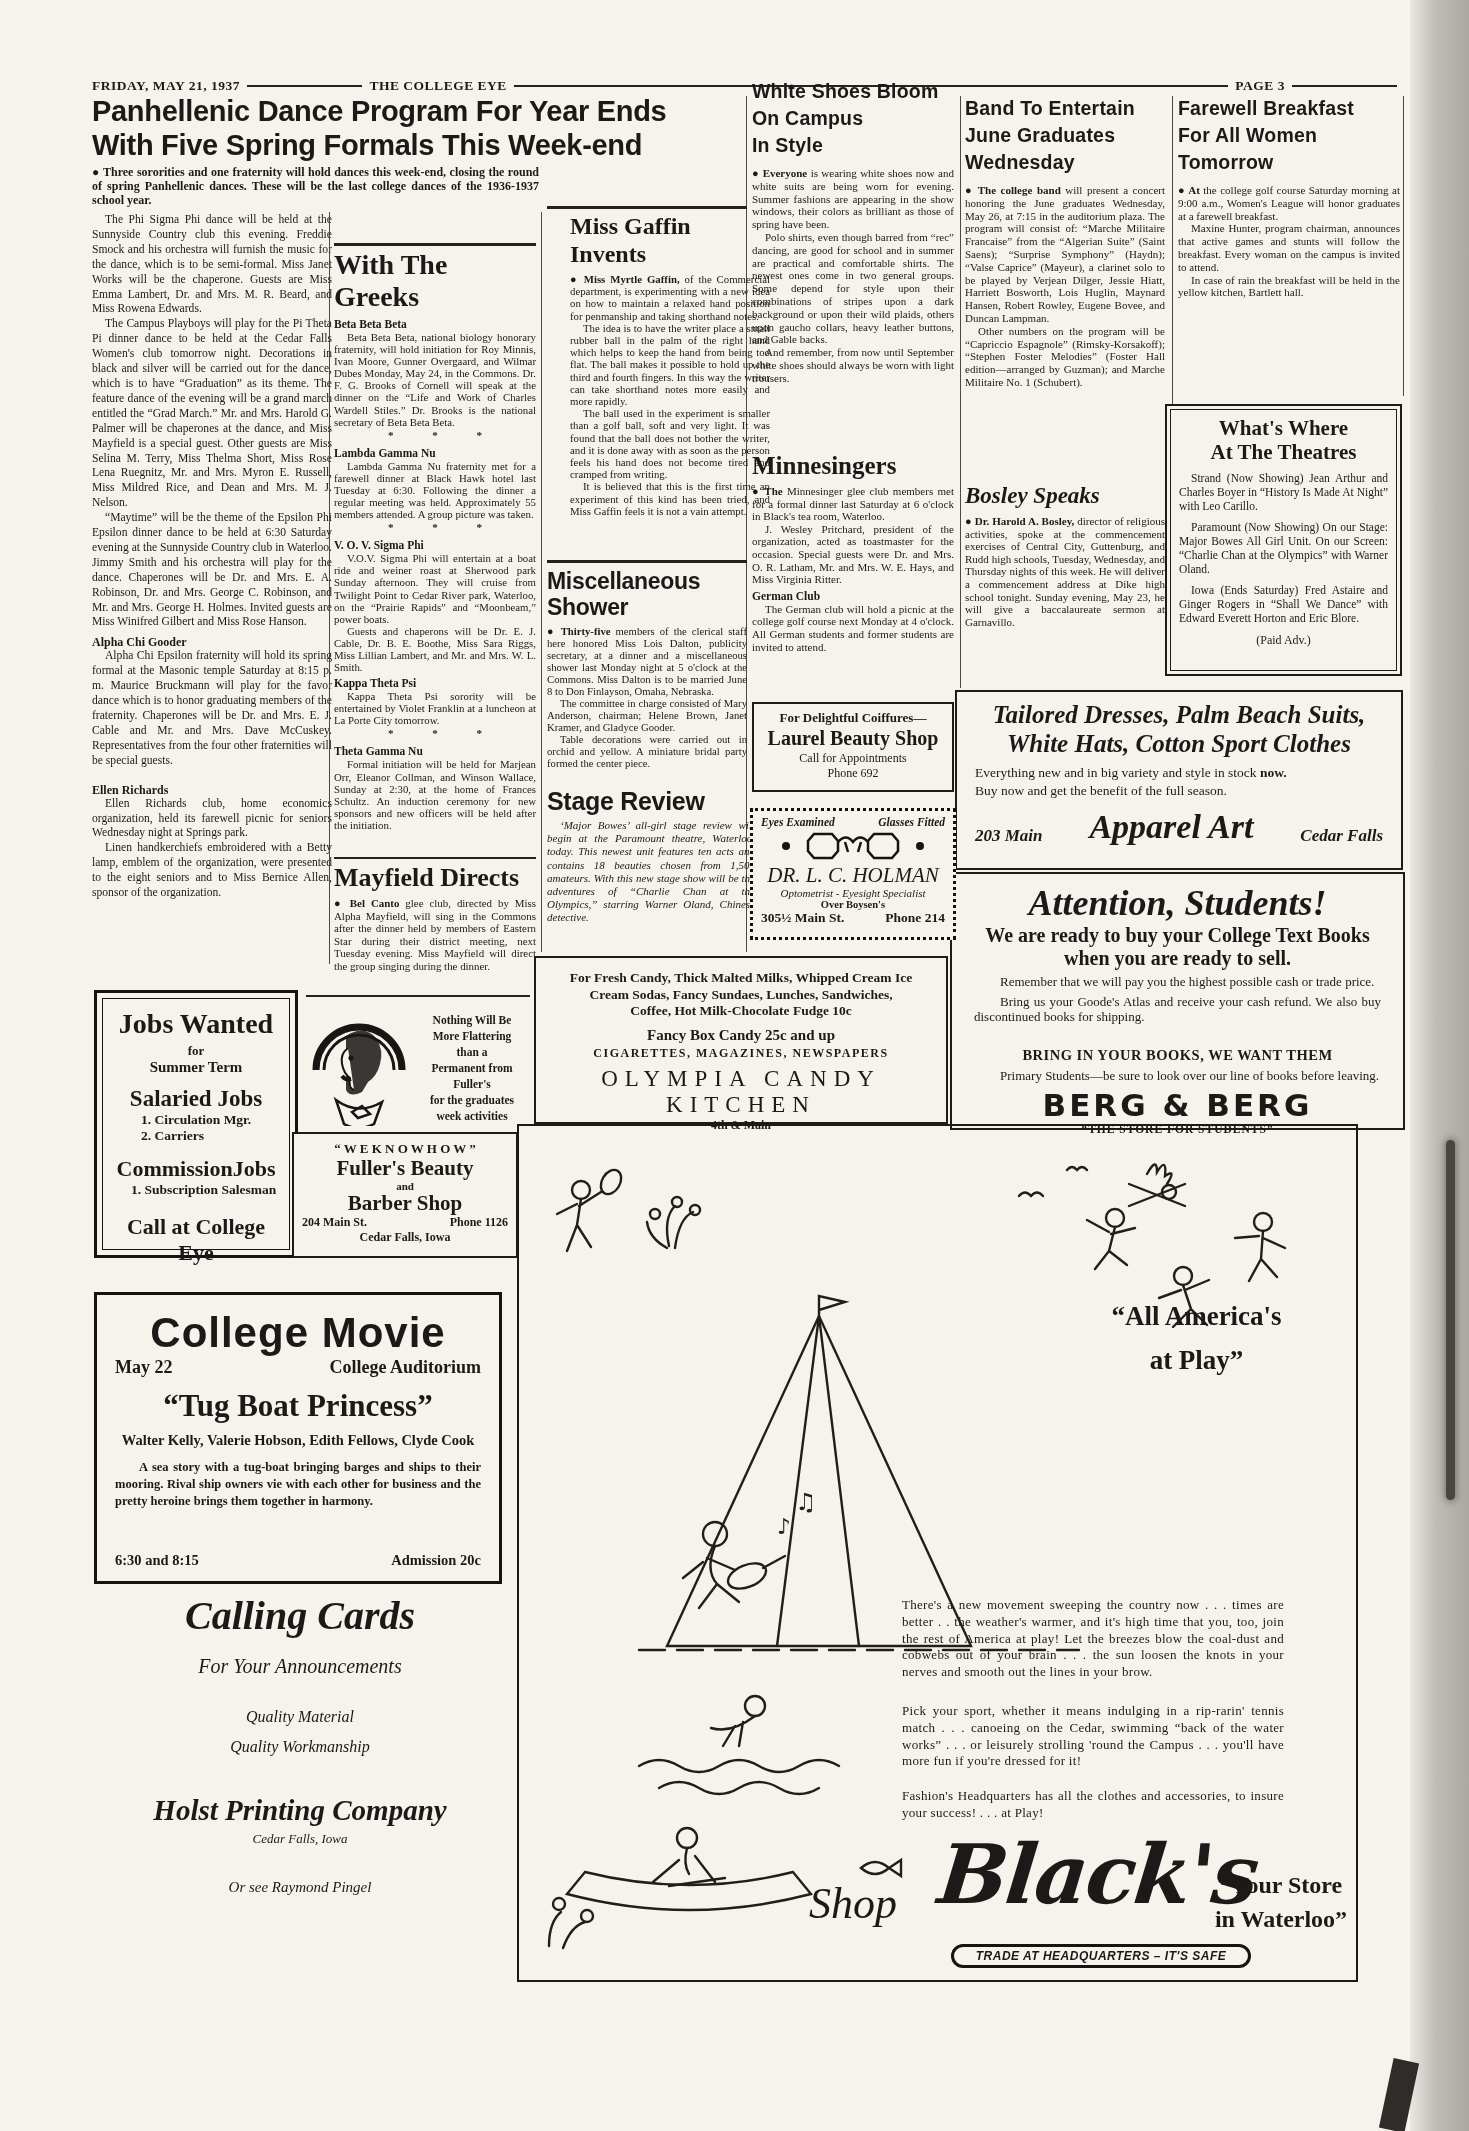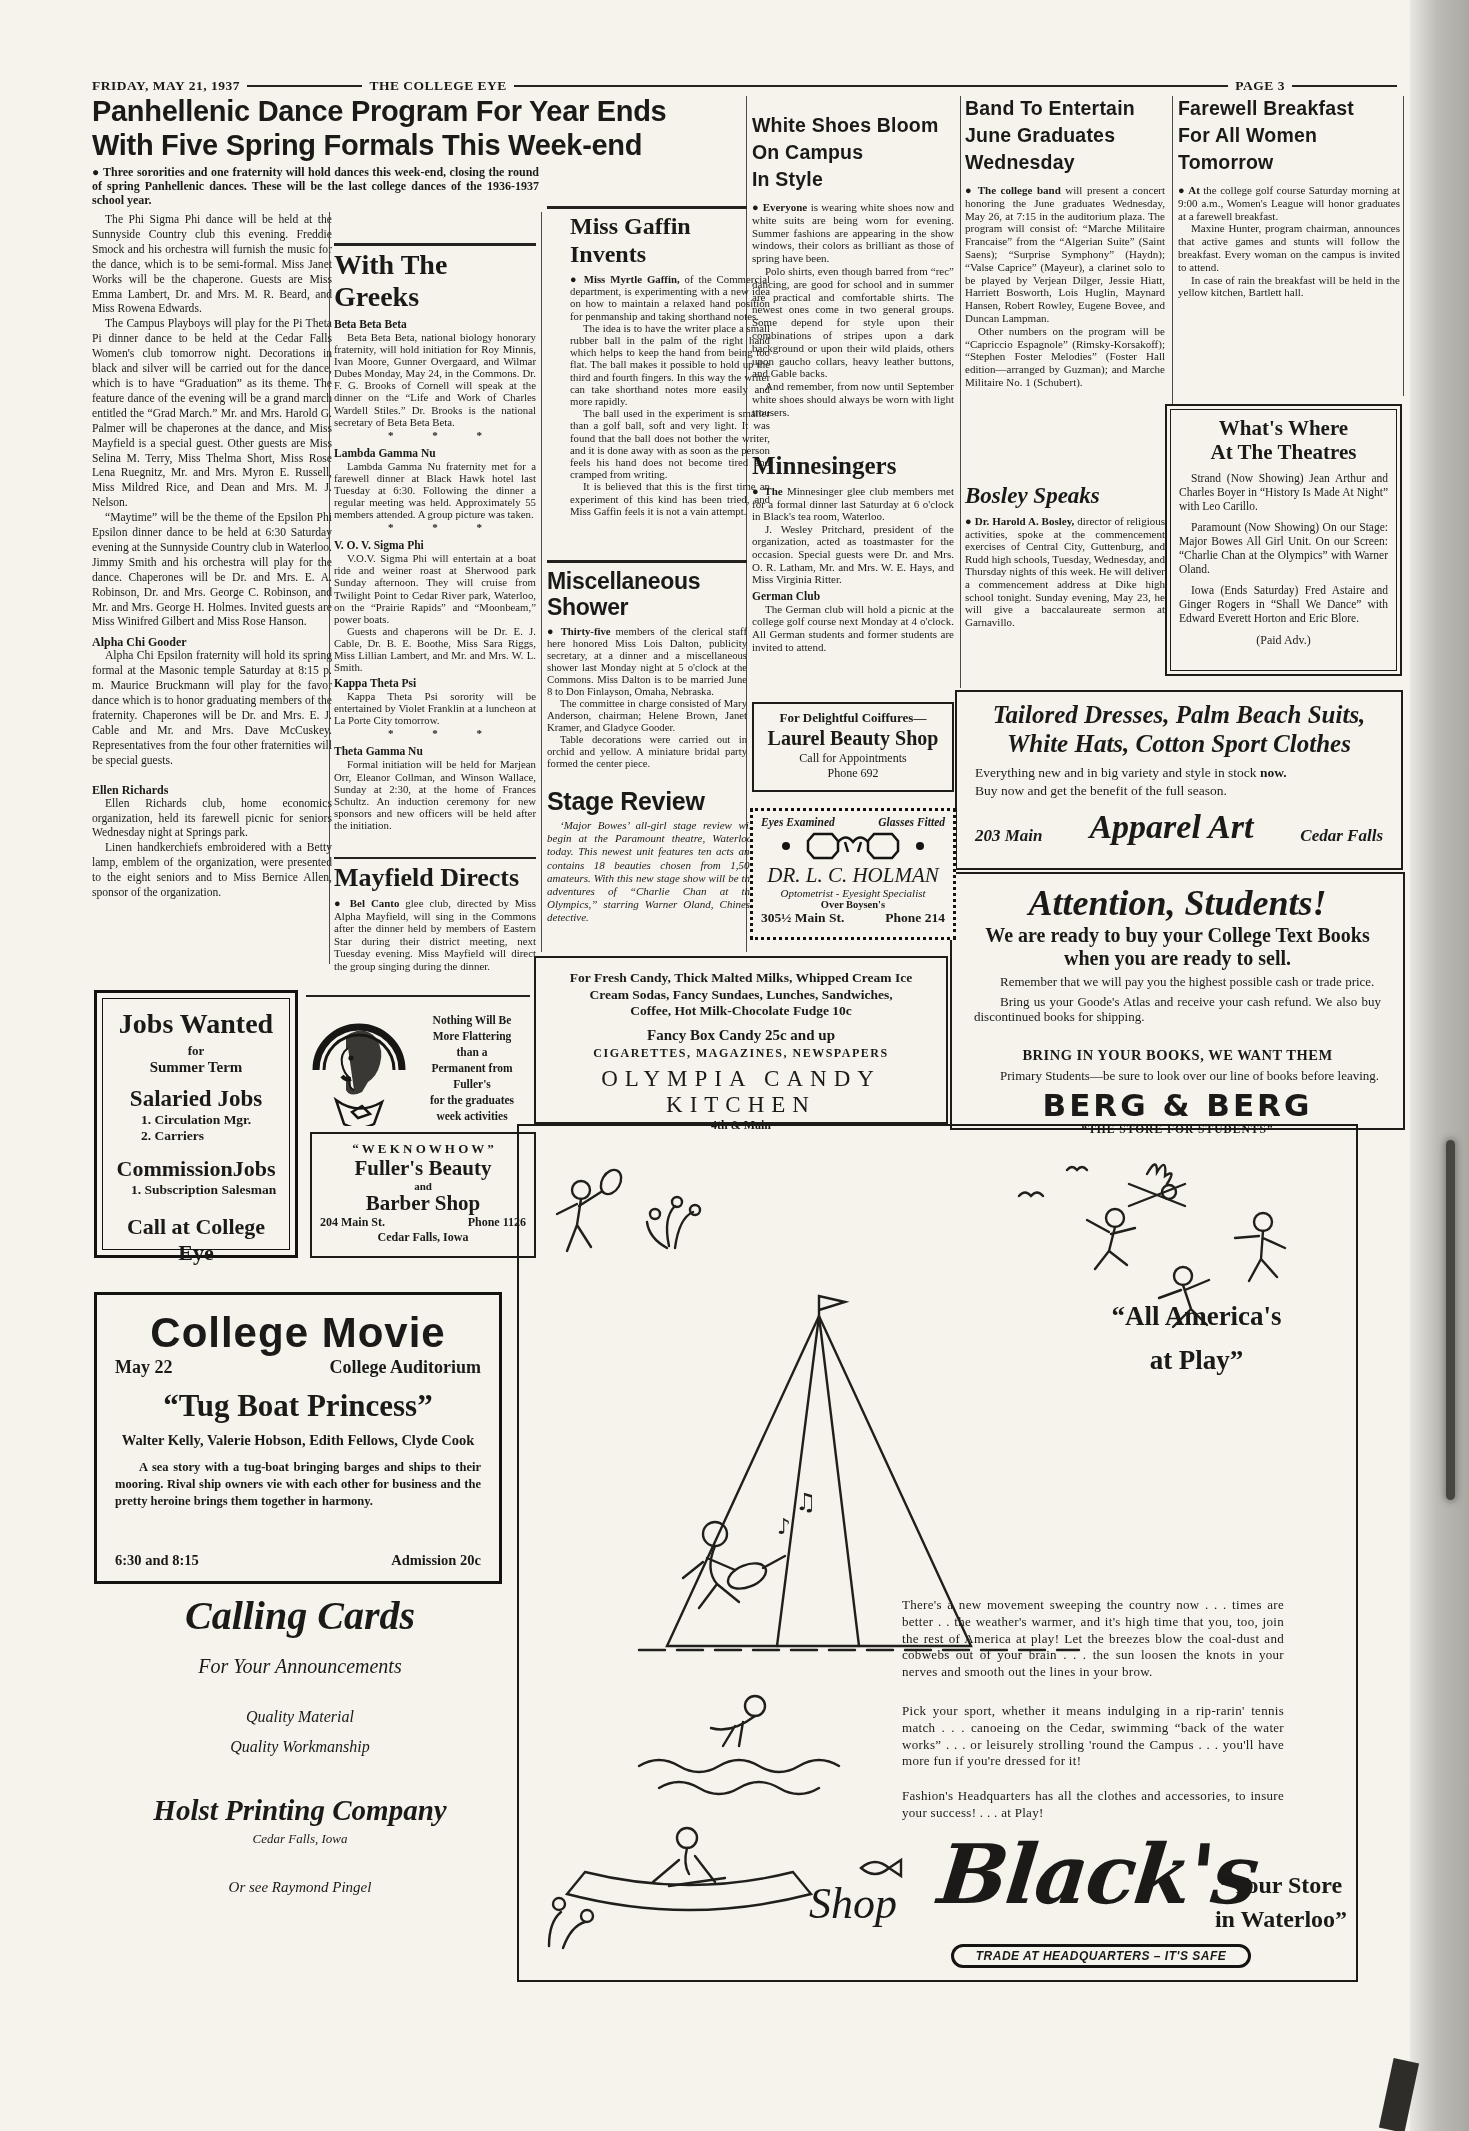--- a/index.html
+++ b/index.html
@@ -27,21 +27,21 @@
   .colA .par{font-size:11.6px;line-height:14.9px}
   .colA .subhead{font-size:12px;margin-top:5px}
   .colB{left:334px;top:249px;width:202px}
   .colB .par{font-size:10.8px;line-height:12.1px}
   .greeks-title{font-size:28px;line-height:32px;font-weight:bold;margin-bottom:4px}
   .colC{left:570px;top:212px;width:200px}
   .colC .par{font-size:10.8px;line-height:12.2px}
   .serif-title{font-size:24px;line-height:28px;font-weight:bold;margin-bottom:5px}
   .sans-title{font-family:"Liberation Sans",sans-serif;font-size:23px;line-height:26px;font-weight:bold;margin-bottom:5px;letter-spacing:-.3px}
   .news-h3{font-family:"Liberation Sans",sans-serif;font-weight:bold;font-size:19.5px;line-height:27px;letter-spacing:.2px;margin-bottom:8px}
-  .colD{left:752px;top:112px;width:202px}
+  .colD{left:752px;top:78px;width:202px}
   .colE{left:965px;top:95px;width:200px}
   .colF{left:1178px;top:95px;width:222px}
   .colD .par,.colE .par,.colF .par{font-size:11px;line-height:12.8px}
   .block{position:absolute}
   
   .box{border:2px solid #1d1c19;background:#f5f3ec}
   .theatres{left:1165px;top:404px;width:237px;height:272px;padding:10px 12px;outline:1px solid #1d1c19;outline-offset:-6px}
   .theatres p{font-size:11.5px;line-height:14px;text-indent:12px;text-align:justify;margin-top:7px}
   .theatres .t{font-size:21px;line-height:24px;font-weight:bold;text-align:center}
   .apparel{left:955px;top:690px;width:448px;height:180px;padding:8px 18px 6px}
@@ -55,21 +55,21 @@
   .berg .cta{font-weight:bold;font-size:14.5px;text-align:center;text-indent:0;letter-spacing:.5px;margin-top:22px}
   .berg .nm{font-family:"DejaVu Sans",sans-serif;font-weight:bold;font-size:31px;letter-spacing:3px;text-align:center;margin-top:4px}
   .berg .tag{font-weight:bold;font-size:11.5px;text-align:center;letter-spacing:1px}
   .laurel{left:752px;top:702px;width:202px;height:90px;padding:6px 4px;text-align:center}
   .holman{left:750px;top:808px;width:206px;height:132px;border:3px dotted #131210;padding:5px 8px;text-align:center;background:#f5f3ec}
   .olympia{left:534px;top:956px;width:414px;height:168px;padding:12px 14px;text-align:center}
   .olympia .l{font-weight:bold;font-size:13.5px;line-height:16.5px}
   .jobs{left:94px;top:990px;width:204px;height:268px;border:3px solid #141311;outline:1px solid #141311;outline-offset:-9px;padding:16px 10px;text-align:center;background:#f5f3ec}
   .fullers-top{left:306px;top:1000px;width:226px;height:128px;display:flex}
   .fullers-txt div{font-weight:bold;font-size:11.5px;line-height:16px;text-align:center}
-  .knowbox{left:310px;top:1132px;width:226px;height:126px;padding:7px 6px;text-align:center}
+  .knowbox{left:292px;top:1132px;width:226px;height:126px;padding:7px 6px;text-align:center}
   .movie{left:94px;top:1292px;width:408px;height:292px;border:3px solid #141311;padding:14px 18px;background:#f5f3ec}
   .movie .h1{font-family:"Liberation Sans",sans-serif;font-weight:bold;font-size:42px;letter-spacing:1px;text-align:center;line-height:48px}
   .calling{left:104px;top:1592px;width:392px;text-align:center;font-style:italic}
   .blacks{left:517px;top:1124px;width:841px;height:858px;border:2.5px solid #1b1a17}
   .blacks-par{position:absolute;left:383px;top:471px;width:382px}
   .blacks-par p{font-size:13px;line-height:16.8px;letter-spacing:.3px;text-align:justify}
   .banner{position:absolute;left:535px;top:168px;width:285px;font-size:27px;line-height:44px;font-weight:bold;text-align:center}
   .logo-shop{position:absolute;left:290px;top:752px;font-size:44px;font-style:italic}
   .logo-name{position:absolute;left:420px;top:700px;font-family:"DejaVu Serif",serif;font-style:italic;font-weight:bold;font-size:82px;transform:skewX(-6deg);letter-spacing:-2px}
   .logo-pill{position:absolute;left:432px;top:818px;width:300px;border:3px solid #151412;border-radius:16px;padding:2px 8px;

